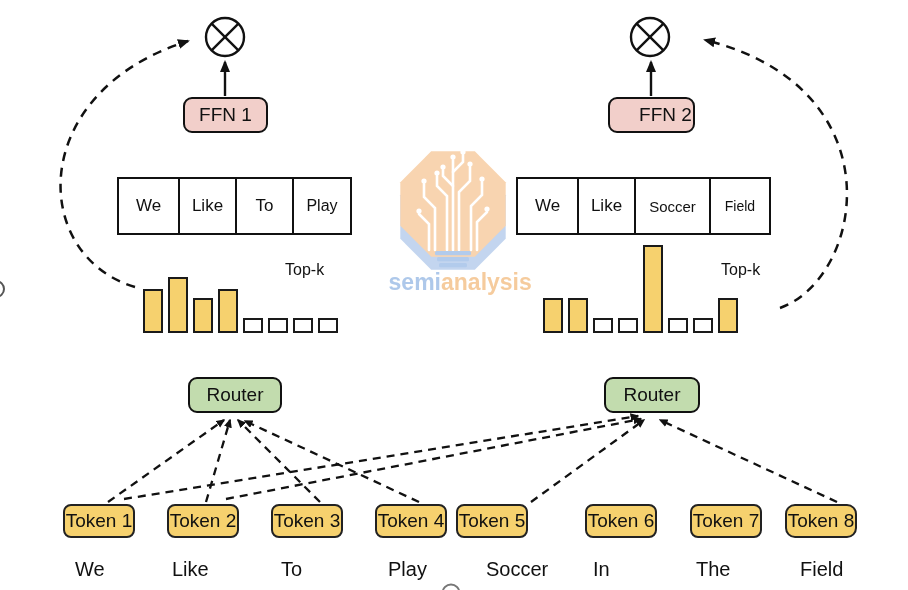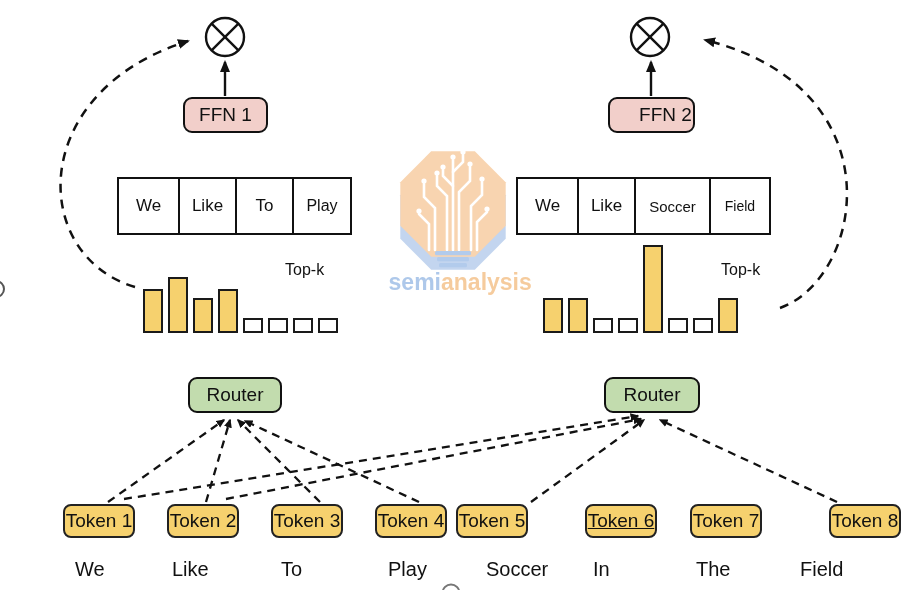--- a/index.html
+++ b/index.html
@@ -163,23 +163,23 @@
 
   <div id="router-left" class="box router">Router</div>
   <div id="router-right" class="box router">Router</div>
 
   <div id="token-row">
       <div class="token-box" style="left: 63px;">Token 1</div>
       <div class="token-box" style="left: 167px;">Token 2</div>
       <div class="token-box" style="left: 271px;">Token 3</div>
       <div class="token-box" style="left: 375px;">Token 4</div>
       <div class="token-box" style="left: 456px;">Token 5</div>
-      <div class="token-box" style="left: 585px; text-decoration: underline;">Token 6</div>
+      <div class="token-box" style="left: 585px;">Token 6</div>
       <div class="token-box" style="left: 690px;">Token 7</div>
-      <div class="token-box" style="left: 829px;">Token 8</div>
+      <div class="token-box" style="left: 785px; border-radius: 10px;">Token 8</div>
     </div>
   <div id="word-row">
       <div class="word" style="left: 75px;">We</div>
       <div class="word" style="left: 172px;">Like</div>
       <div class="word" style="left: 281px;">To</div>
       <div class="word" style="left: 388px;">Play</div>
       <div class="word" style="left: 486px;">Soccer</div>
       <div class="word" style="left: 593px;">In</div>
       <div class="word" style="left: 696px;">The</div>
       <div class="word" style="left: 800px;">Field</div>

